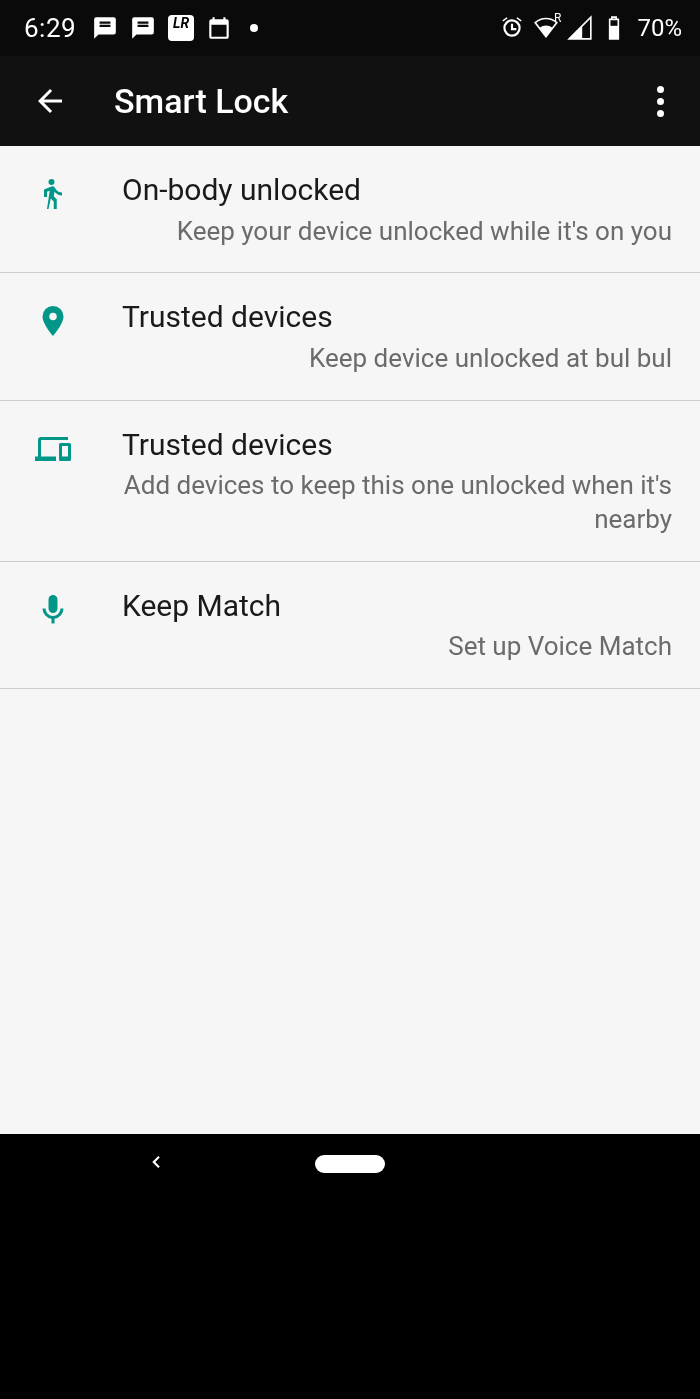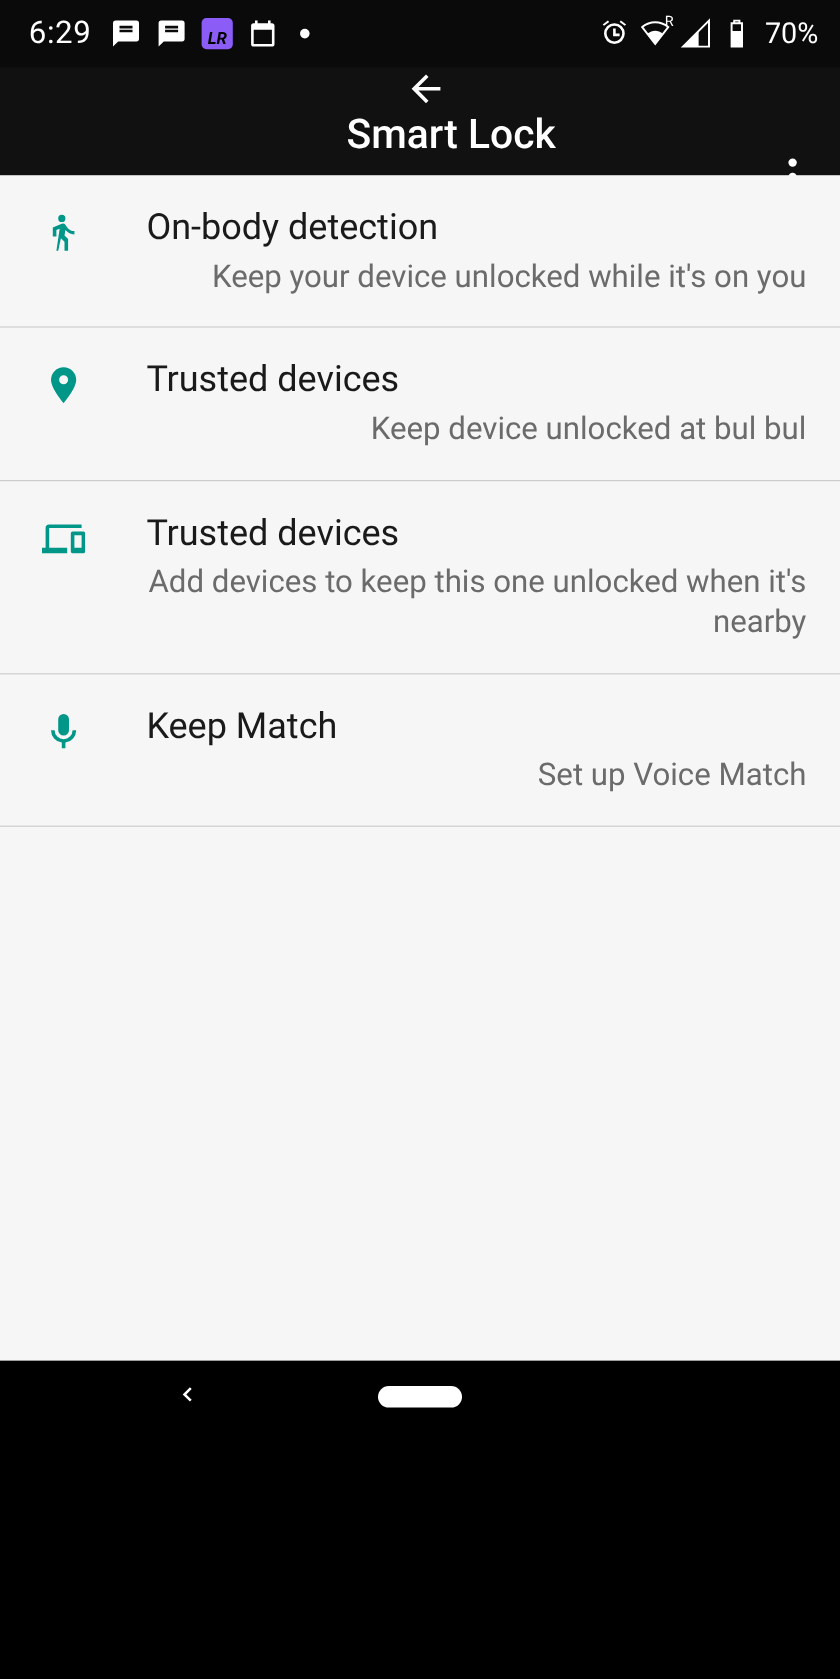--- a/index.html
+++ b/index.html
@@ -12,28 +12,28 @@
   .status-bar {
     height: 56px; background: #0a0a0a; color: #fff;
     display: flex; align-items: center; justify-content: space-between;
     padding: 0 18px 0 24px; font-size: 26px; font-weight: 400;
   }
   .status-left { display: flex; align-items: center; gap: 12px; }
   .status-right { display: flex; align-items: center; gap: 8px; }
   .clock { font-size: 26px; letter-spacing: 0.5px; margin-right: 4px;}
   .stat-ic { width: 26px; height: 26px; display:inline-flex; align-items:center; justify-content:center; }
   .stat-ic svg { width:100%; height:100%; }
-  .square-ic { width:26px; height:26px; background:#8b5cf6; border-radius:4px; display:flex; align-items:flex-end; justify-content:center; }
+  .square-ic { width:26px; height:26px; background:#ffffff; border-radius:4px; display:flex; align-items:flex-start; justify-content:center; }
   .square-ic span { color:#000; font-size:14px; font-weight:700; font-style:italic;}
   .dot { width:8px; height:8px; background:#fff; border-radius:50%; margin-left:6px;}
   .batt-pct { font-size:24px; margin-left:2px;}
   
   .app-bar {
     height: 90px; background: #111; color: #fff;
-    display: flex; align-items: center; padding: 0 18px 0 28px; flex-direction: column;
+    display: flex; align-items: center; padding: 0 18px 0 28px;
   }
   .back-btn { width: 44px; height:44px; display:flex; align-items:center; justify-content:center; }
   .back-btn svg { width: 36px; height: 36px; }
   .app-title { font-size: 34px; font-weight: 500; margin-left: 42px; }
   .more-btn { margin-left:auto; width:44px; height:44px; display:flex; align-items:center; justify-content:center; flex-direction:column; gap:5px;}
   .more-btn .d { width:7px; height:7px; background:#fff; border-radius:50%; }
   
   .content { flex:1; background:#f6f6f6; overflow:hidden; }
   .list-item {
     display:flex; align-items:flex-start; padding: 24px 28px 24px 28px;
@@ -127,21 +127,21 @@
 
   <div class="content">
 
     <div class="list-item">
       <div class="list-icon">
         <svg viewBox="0 0 24 24">
             <path class="teal" d="M13 4a2 2 0 1 1-2-2 2 2 0 0 1 2 2zM9 22l1.5-7 2 2v5h2v-6.5l-2-2 .5-3A7 7 0 0 0 18 13v-2a5 5 0 0 1-4-2l-1-1.5A2 2 0 0 0 11 7l-5 2v5h2v-3.5l1.8-.7L8 22z"></path>
           </svg>
       </div>
       <div class="list-text">
-        <div class="list-title">On-body detection</div>
+        <div class="list-title">On-body unlocked</div>
         <div class="list-sub">Keep your device unlocked while it's on you</div>
       </div>
     </div>
 
     <div class="list-item">
       <div class="list-icon">
         <svg viewBox="0 0 24 24">
             <path class="teal" d="M12 2a7 7 0 0 0-7 7c0 5 7 13 7 13s7-8 7-13a7 7 0 0 0-7-7zm0 9.5A2.5 2.5 0 1 1 14.5 9 2.5 2.5 0 0 1 12 11.5z"></path>
           </svg>
       </div>

